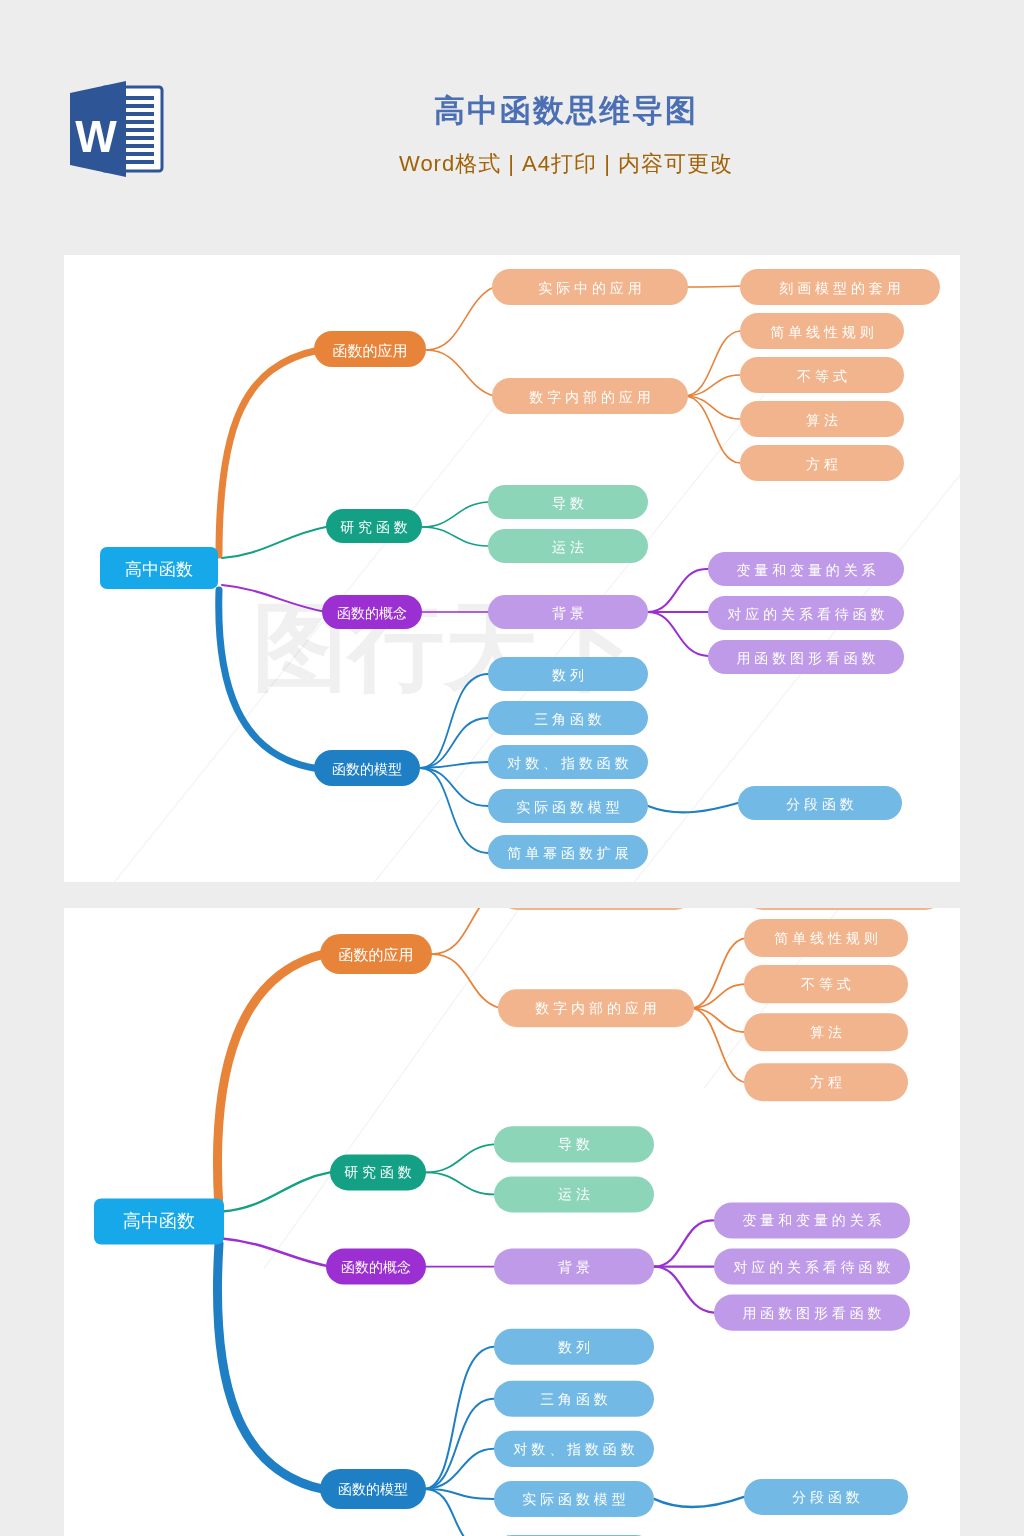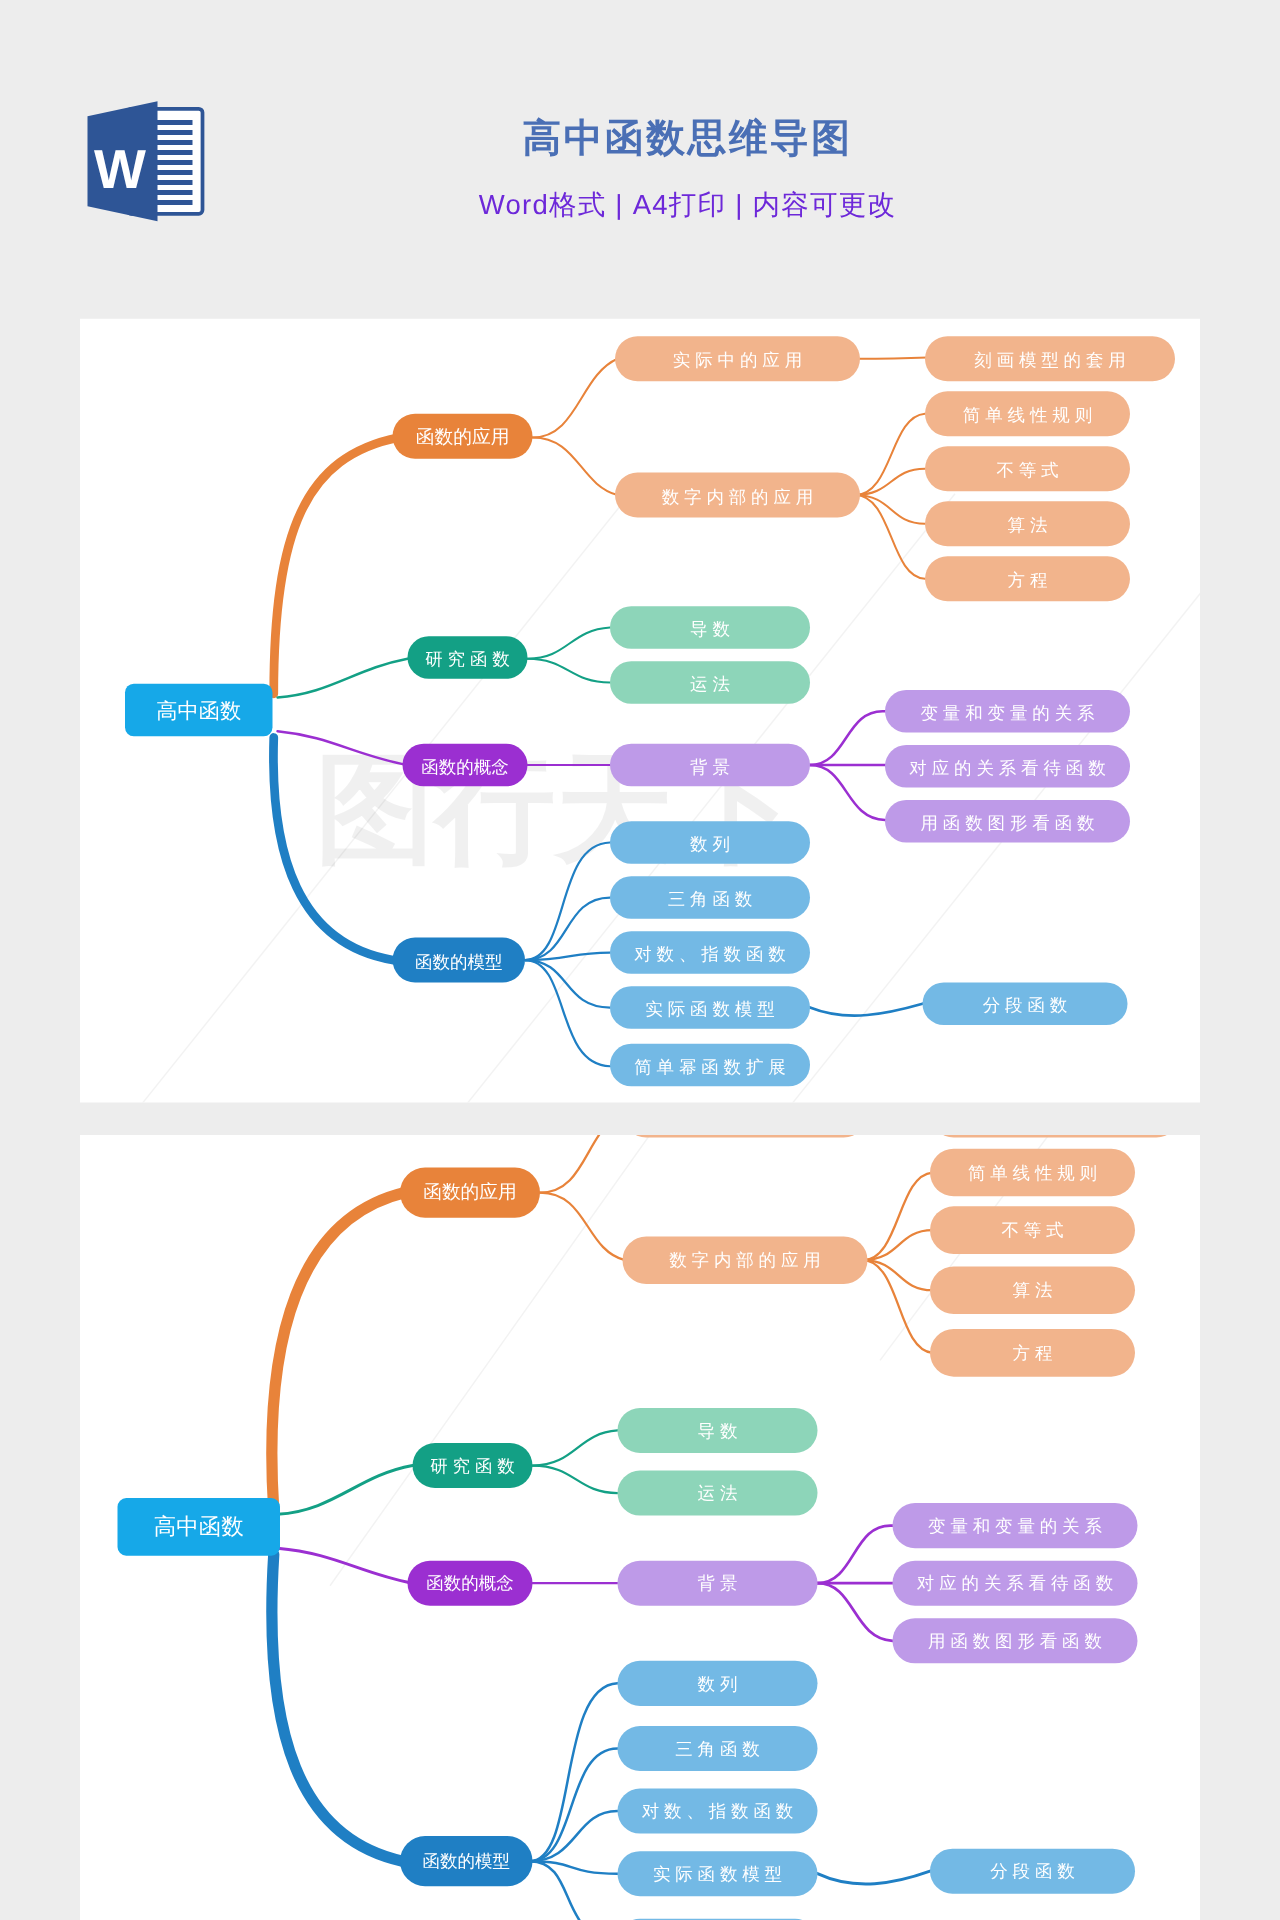--- a/index.html
+++ b/index.html
@@ -14,30 +14,30 @@
   
   .header {
     position: absolute; left: 0; top: 0; width: 1024px; height: 250px;
     background: #ededed;
   }
   .word-logo {
     position: absolute; left: 64px; top: 78px;
     width: 104px; height: 102px;
   }
   .title-block {
-    position: absolute; left: 200px; top: 92px; width: 700px;
+    position: absolute; left: 216px; top: 92px; width: 700px;
     text-align: center;
   }
   .doc-title {
     font-size: 31px; font-weight: bold; color: #4a6fb5;
     letter-spacing: 2px; line-height: 1.25;
   }
   .doc-sub {
     margin-top: 18px;
-    font-size: 22px; color: #6d28d9; letter-spacing: 1px;
+    font-size: 22px; color: #a16207; letter-spacing: 1px;
   }
 
   
   .card {
     position: absolute; left: 64px; width: 896px;
     background: #ffffff; overflow: hidden;
   }
   #card-1 { top: 255px; height: 627px; }
   #card-2 { top: 908px; height: 628px; }
 

